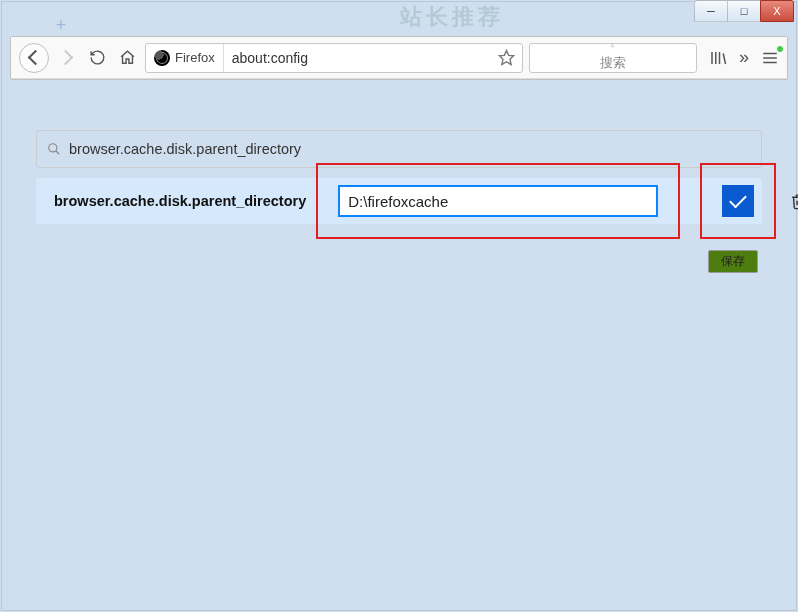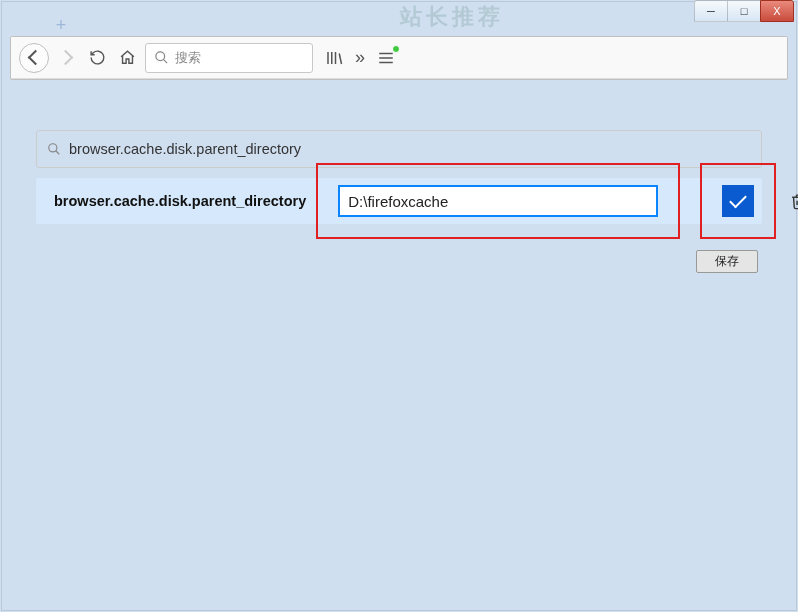--- a/index.html
+++ b/index.html
@@ -29,41 +29,41 @@
   .nav-btn { width:24px; height:24px; display:flex; align-items:center; justify-content:center; color:#555; }
   .arrow-left::before { content:""; display:block; width:9px; height:9px; border-left:2px solid #555; border-bottom:2px solid #555; transform:rotate(45deg); margin-left:3px;}
   .arrow-right::before { content:""; display:block; width:9px; height:9px; border-right:2px solid #ccc; border-top:2px solid #ccc; transform:rotate(45deg); margin-right:3px;}
   .reload-svg, .home-svg, .star-svg, .books-svg, .dots-svg, .menu-svg, .search-svg { display:block; }
   .urlbar { flex:1; height:30px; border:1px solid #c8c8c8; border-radius:3px; display:flex; align-items:center; background:#fff; overflow:hidden;}
   .identity { display:flex; align-items:center; gap:5px; padding:0 8px; border-right:1px solid #ddd; height:100%; color:#444; }
   .ff-logo { width:16px; height:16px; border-radius:50%; background: radial-gradient(circle at 30% 30%, #555 30%, #000 31%); position:relative;}
   .ff-logo::after{ content:""; position:absolute; inset:2px; border:1.5px solid #888; border-left-color:transparent; border-radius:50%; transform:rotate(40deg);}
   .url-text { padding:0 8px; color:#333; font-size:14px; flex:1;}
   .star-box { width:30px; display:flex; align-items:center; justify-content:center; height:100%;}
-  .searchbar { width:168px; height:30px; border:1px solid #c8c8c8; border-radius:3px; display:flex; align-items:center; padding:0 8px; gap:6px; color:#888; background:#fff;}
+  .searchbar { width:168px; height:30px; border:1px solid #c8c8c8; border-radius:3px; display:flex; align-items:center; padding:0 8px; gap:6px; color:#888; background:#fff;flex-direction:column;}
   .right-icons { display:flex; align-items:center; gap:12px; margin-left:6px; color:#555;}
   .chev2::before { content:"»"; font-size:18px; color:#555; }
   .menu-wrap { position:relative; }
   .green-dot { position:absolute; top:-4px; right:-5px; width:8px; height:8px; border-radius:50%; background:#3ec93e; border:1px solid #fff;}
 
   
   .content { position:absolute; left:11px; top:79px; right:11px; bottom:12px; background:#fff; }
   .search-filter { margin:14px 14px 10px 14px; height:38px; border:1px solid #ccc; border-radius:3px; display:flex; align-items:center; padding:0 10px; gap:8px; color:#333; font-size:14.5px;}
   .mag-small { width:14px; height:14px; }
 
   .pref-row { margin:0 14px; background:#d6e8fb; height:46px; display:flex; align-items:center; border-radius:2px; padding:0 8px 0 18px; gap:10px;}
   .pref-name { font-weight:700; color:#111; font-size:14.5px; width:320px; }
   .val-outline { border:2.5px solid #e02020; padding:20px; }
   .value-input { height:32px; border:2px solid #0a84ff; background:#fff; font-size:15px; padding:4px 8px; color:#222; outline:none; width:320px;}
   .spacer {}
   .save-btn { width:32px; height:32px; background:#0a5ad0; display:flex; align-items:center; justify-content:center; cursor:pointer;}
   .check-mark { width:16px; height:9px; border-left:2.5px solid #fff; border-bottom:2.5px solid #fff; transform:rotate(-45deg); margin-top:-4px;}
   .trash-btn { width:30px; height:30px; display:flex; align-items:center; justify-content:center; margin-left:4px; cursor:pointer;}
 
-  .save-tooltip { position:absolute; right:18px; top:134px; background:#e5e5e5; border:1px solid #999; border-radius:2px; font-size:12px; padding:2px 18px; color:#222;}
+  .save-tooltip { position:absolute; right:18px; top:134px; background:#4d7c0f; border:1px solid #999; border-radius:2px; font-size:12px; padding:2px 12px; color:#222;}
 
   
   .page-edge { position:absolute; inset:1px; border:1px solid rgba(180,195,210,.8); pointer-events:none;}
 </style>
 </head>
 <body>
 
 <span class="bg-text-behind">站长推荐</span>
 
 <div class="page-edge"></div>
@@ -100,20 +100,32 @@
           <polyline points="3 3 3 8 8 8"></polyline>
         </svg>
     </div>
     <div class="nav-btn">
       <svg class="home-svg" width="17" height="17" viewBox="0 0 24 24" fill="none" stroke="#555" stroke-width="2">
           <path d="M3 11l9-8 9 8"></path>
           <path d="M5 10v10h5v-6h4v6h5V10"></path>
         </svg>
     </div>
 
+    <div class="urlbar">
+      <div class="identity">
+        <span class="ff-logo"></span>
+        <span>Firefox</span>
+      </div>
+      <span class="url-text">about:config</span>
+      <span class="star-box">
+        <svg class="star-svg" width="17" height="17" viewBox="0 0 24 24" fill="none" stroke="#777" stroke-width="2">
+            <polygon points="12 2 15 9 22 9.5 17 14.5 18.5 22 12 18 5.5 22 7 14.5 2 9.5 9 9"></polygon>
+          </svg>
+      </span>
+    </div>
 
     <div class="searchbar">
       <svg class="search-svg" width="15" height="15" viewBox="0 0 24 24" fill="none" stroke="#888" stroke-width="2">
           <circle cx="10" cy="10" r="7"></circle>
           <line x1="21" y1="21" x2="15" y2="15"></line>
         </svg>
       <span>搜索</span>
     </div>
 
     <div class="right-icons">

